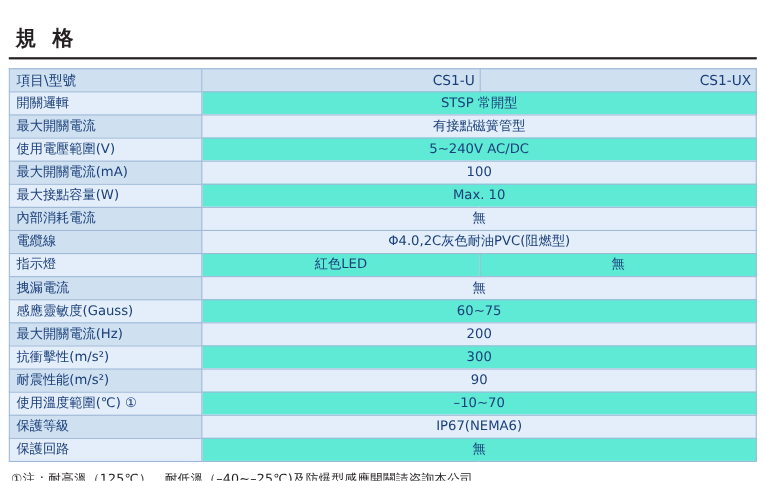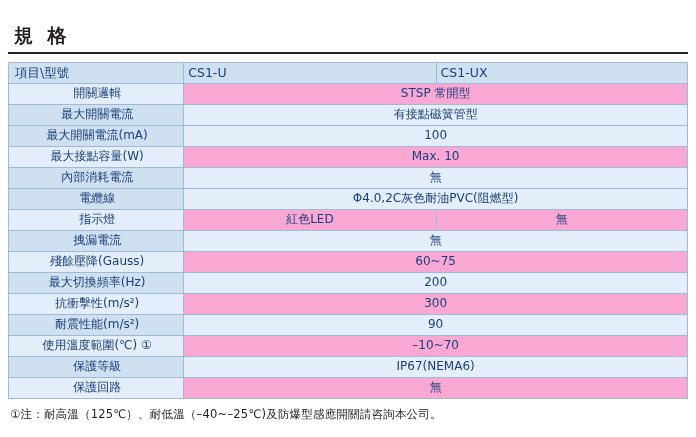--- a/index.html
+++ b/index.html
@@ -49,33 +49,33 @@
     color: #1b3f7a;
     font-weight: normal;
     line-height: 1.1;
   }
   .col-item { width: 175px; }
   .col-a { width: 252px; }
   .col-b { width: 251px; }
   thead th {
     background: #cfe0f0;
     font-weight: bold;
-    text-align: left;
+    text-align: right;
     height: 22px;
     font-size: 12.5px;
   }
   thead th.hdr-item { text-align: left; padding-left: 6px; }
   tbody td.item {
-    text-align: center;
+    text-align: left;
     padding-left: 6px;
     background: #e3eefa;
   }
   tbody td.val {
     text-align: center;
-    background: #f9a8d4;
+    background: #5eead4;
   }
   tbody tr.alt td.item { background: #cfe0f0; }
   tbody tr.alt td.val { background: #e3eefa; text-align: center; }
   .footnote {
     margin-top: 8px;
     font-size: 11.5px;
     color: #231f20;
     padding-left: 2px;
     letter-spacing: 0.2px;
   }
@@ -103,20 +103,24 @@
     </thead>
     <tbody id="spec-body">
         <tr>
           <td class="item">開關邏輯</td>
           <td class="val" colspan="2">STSP 常開型</td>
         </tr>
         <tr class="alt">
           <td class="item">最大開關電流</td>
           <td class="val" colspan="2">有接點磁簧管型</td>
         </tr>
+        <tr>
+          <td class="item">使用電壓範圍(V)</td>
+          <td class="val" colspan="2">5~240V AC/DC</td>
+        </tr>
         <tr class="alt">
           <td class="item">最大開關電流(mA)</td>
           <td class="val" colspan="2">100</td>
         </tr>
         <tr>
           <td class="item">最大接點容量(W)</td>
           <td class="val" colspan="2">Max. 10</td>
         </tr>
         <tr class="alt">
           <td class="item">內部消耗電流</td>
@@ -129,25 +133,25 @@
         <tr>
           <td class="item">指示燈</td>
           <td class="val">紅色LED</td>
           <td class="val">無</td>
         </tr>
         <tr class="alt">
           <td class="item">拽漏電流</td>
           <td class="val" colspan="2">無</td>
         </tr>
         <tr>
-          <td class="item">殘餘壓降(Gauss)</td>
+          <td class="item">感應靈敏度(Gauss)</td>
           <td class="val" colspan="2">60~75</td>
         </tr>
         <tr class="alt">
-          <td class="item">最大切換頻率(Hz)</td>
+          <td class="item">最大開關電流(Hz)</td>
           <td class="val" colspan="2">200</td>
         </tr>
         <tr>
           <td class="item">抗衝擊性(m/s²)</td>
           <td class="val" colspan="2">300</td>
         </tr>
         <tr class="alt">
           <td class="item">耐震性能(m/s²)</td>
           <td class="val" colspan="2">90</td>
         </tr>

